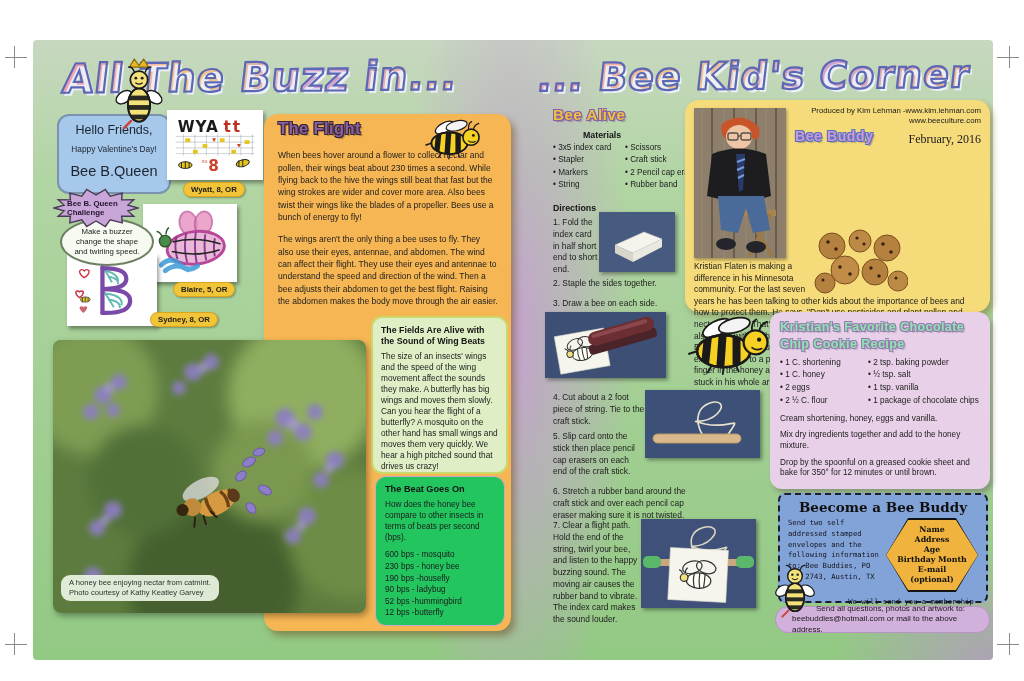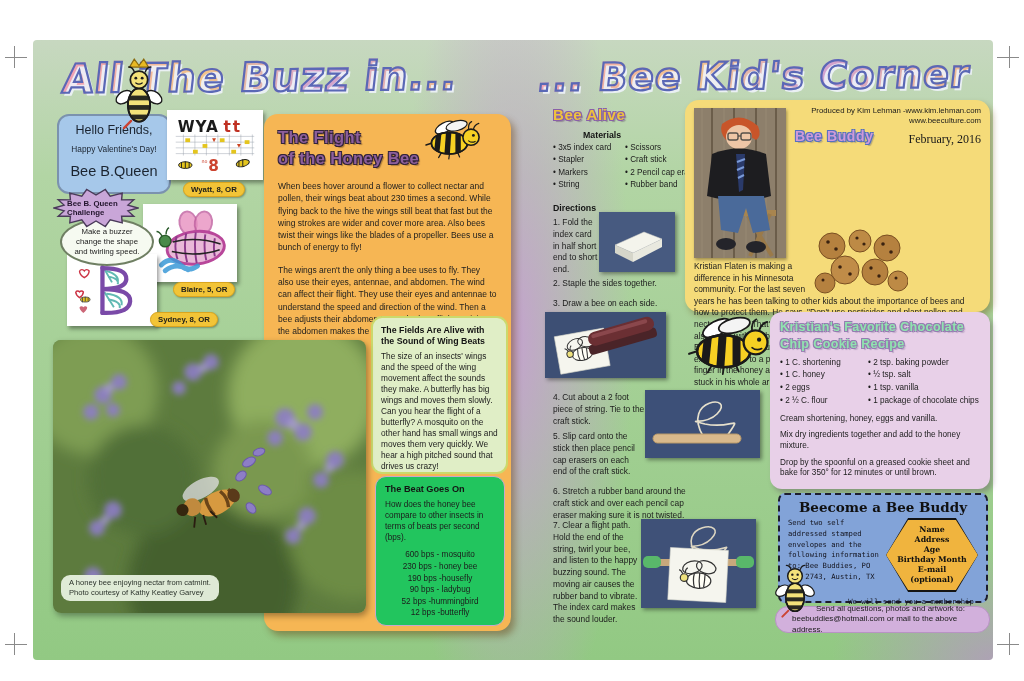--- a/index.html
+++ b/index.html
@@ -65,37 +65,37 @@
 
   
   .photo-catmint { position:absolute; left:20px; top:300px; width:313px; height:273px; border-radius:8px;
     overflow:hidden; z-index:5; box-shadow:2px 3px 6px rgba(0,0,0,.35); }
   .photo-catmint svg { width:100%; height:100%; display:block; }
   .photo-caption { position:absolute; left:8px; bottom:12px; background:rgba(233,243,226,.93);
     border-radius:9px; padding:3px 8px; font-size:7.6px; line-height:1.35; color:#2b332b; }
 
   
   .card-orange { position:absolute; left:231px; top:74px; width:247px; height:517px; background:#f6b654;
-    border-radius:14px; box-shadow:4px 5px 7px rgba(105,65,15,.45); z-index:2; padding:13px 14px; }
+    border-radius:14px; box-shadow:4px 5px 7px rgba(105,65,15,.45); z-index:2; padding:4px 14px; }
   .flight-title { font-size:16.5px; font-weight:bold; line-height:1.3; color:#8d5f9c;
     text-shadow:-1px -1px 0 #32243a, 1px -1px 0 #32243a, -1px 1px 0 #32243a, 1px 1px 0 #32243a, 2px 2px 1px rgba(40,20,10,.35);
     letter-spacing:.4px; }
   .bee-flight { position:absolute; left:158px; top:4px; width:62px; height:42px; }
   .flight-p { font-size:8.5px; line-height:1.45; color:#1d1d1d; margin-top:10px; width:220px; }
 
   .box-green { position:absolute; left:107px; top:202px; width:137px; height:158px; background:#e0eec6;
     border:2px solid #cbd96b; border-radius:11px; padding:7px 8px; z-index:3; }
   .box-green .t { font-size:8.8px; font-weight:bold; line-height:1.25; color:#141414; }
   .box-green .b { font-size:8.3px; line-height:1.33; color:#1c1c1c; margin-top:4px; }
 
   .box-pink { position:absolute; left:111px; top:362px; width:130px; height:150px; background:#22c55e;
     border:1px solid #c9a8cc; border-radius:11px; padding:7px 9px; z-index:3; }
   .box-pink .t { font-size:9.2px; font-weight:bold; color:#141414; }
   .box-pink .b { font-size:8.2px; line-height:1.35; color:#1c1c1c; margin-top:5px; }
-  .box-pink .beats { margin-top:6px; font-size:8.2px; line-height:1.42; color:#1c1c1c;text-align:center; }
+  .box-pink .beats { margin-top:6px; font-size:8.2px; line-height:1.42; color:#1c1c1c; }
 
   
   .bh-buzzer { position:absolute; left:520px; top:66px; font-size:15px; }
   .lbl { position:absolute; font-size:8.8px; font-weight:bold; color:#141414; }
   .materials-label { left:524px; top:90px;padding-left:26px; }
   .directions-label { left:520px; top:163px; }
   .matcol { position:absolute; top:102px; font-size:8.2px; line-height:1.5; color:#1c1c1c; }
   .matcol1 { left:520px; width:70px; }
   .matcol2 { left:592px; width:80px; }
   .matcol div::before { content:"• "; }
@@ -332,21 +332,20 @@
   <div class="starburst">
     <svg viewBox="0 0 84 40" preserveAspectRatio="none">
       <polygon fill="#c9a6d8" stroke="#4a3a5a" stroke-width="1.4" points="83,20 73.2,22.9 78.9,28.2 67,28.1 67.6,34.9 55.9,31.7 51.1,38.5 42,33 32.9,38.5 28.1,31.7 16.4,34.9 17,28.1 5.1,28.2 10.8,22.9 1,20 10.8,17.1 5.1,11.8 17,11.9 16.4,5.1 28.1,8.3 32.9,1.5 42,7 51.1,1.5 55.9,8.3 67.6,5.1 67,11.9 78.9,11.8 73.2,17.1"></polygon>
     </svg>
     <div class="txt">Bee B. Queen Challenge</div>
   </div>
   <div class="bubble-white">Make a buzzer change the shape and twirling speed.</div>
 
   <div class="card-orange">
     <div class="flight-title">The Flight</div>
-    <div class="flight-title">of the Honey Bee</div>
     <svg class="bee-flight" viewBox="0 0 100 70">
         <use href="#bee-side"></use>
       </svg>
     <div class="flight-p">When bees hover around a flower to collect nectar and pollen, their wings beat about 230 times a second. While flying back to the hive the wings still beat that fast but the wing strokes are wider and cover more area. Also bees twist their wings like the blades of a propeller. Bees use a bunch of energy to fly!</div>
     <div class="flight-p">The wings aren't the only thing a bee uses to fly. They also use their eyes, antennae, and abdomen.  The wind can affect their flight. They use their eyes and antennae to understand the speed and direction of the wind. Then a bee adjusts their abdomen to get the best flight. Raising the abdomen makes the body move through the air easier.</div>
     <div class="box-green">
       <div class="t">The Fields Are Alive with the Sound of Wing Beats</div>
       <div class="b">The size of an insects' wings and the speed of the wing movement affect the sounds they make. A butterfly has big wings and moves them slowly. Can you hear the flight of a butterfly? A mosquito on the other hand has small wings and moves them very quickly. We hear a high pitched sound that drives us crazy!</div>
     </div>
     <div class="box-pink">

